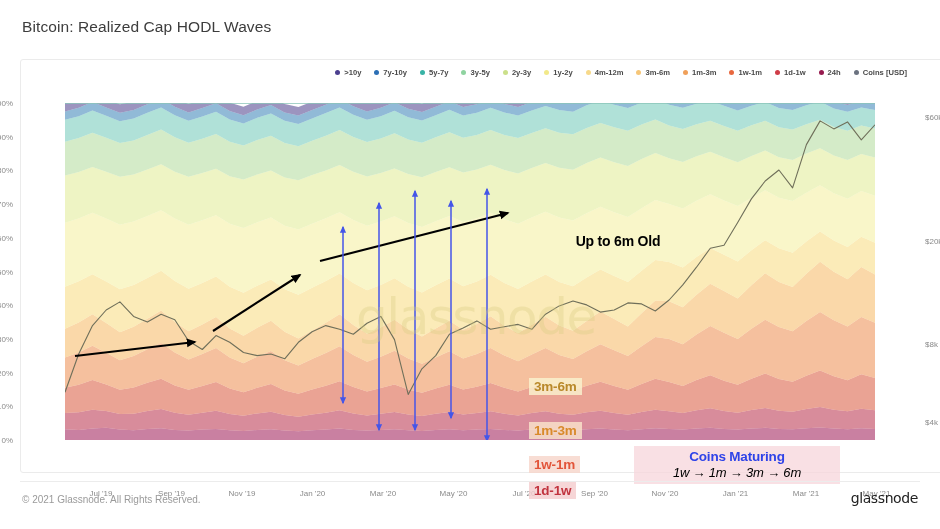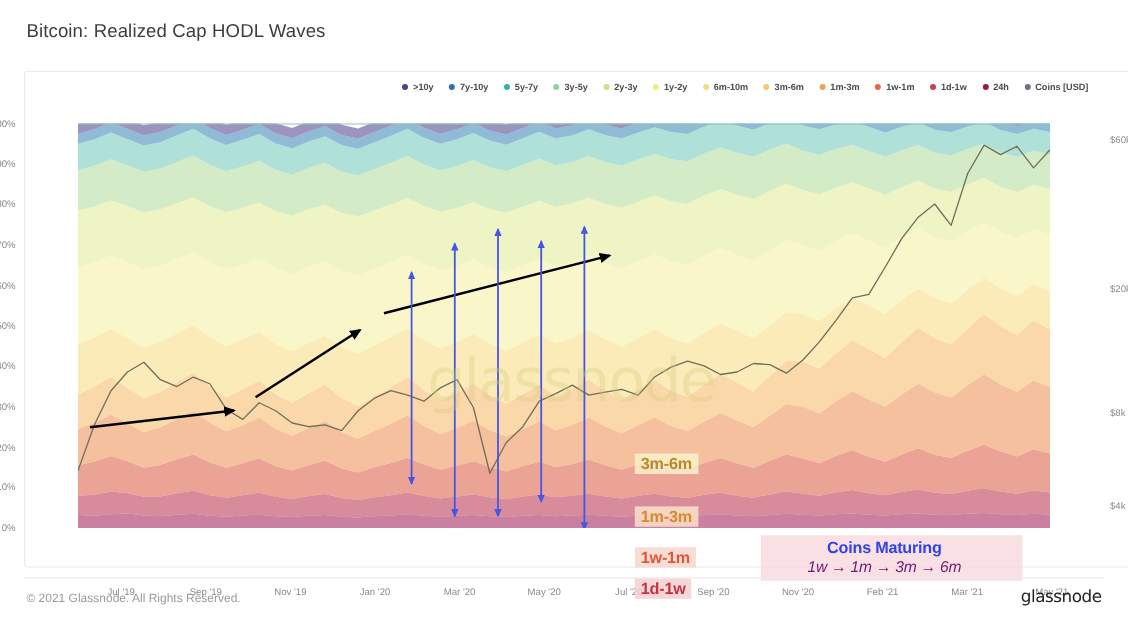--- a/index.html
+++ b/index.html
@@ -116,34 +116,34 @@
     font-weight: bold;
     color: #000000;
     line-height: 1.33;
     letter-spacing: -0.2px;
   }
   #maturing-box {
     position: absolute;
     left: 613px;
     top: 386px;
     width: 206px;
-    padding: 3px 12px 4px 0;
+    padding: 3px 0 4px 0;
     background: rgba(247, 212, 217, 0.72);
     text-align: center;
   }
   #maturing-title {
     font-size: 13.5px;
     font-weight: bold;
     color: #2f43e8;
     letter-spacing: -0.2px;
   }
   #maturing-flow {
     font-size: 13px;
     font-style: italic;
-    color: #701a75;
+    color: #000000;
     letter-spacing: -0.2px;
     margin-top: 1px;
   }
   #watermark {
     position: absolute;
     left: 335px;
     top: 228px;
     font-size: 50px;
     color: rgba(216, 203, 128, 0.33);
     letter-spacing: -1.5px;
@@ -203,21 +203,21 @@
       <div class="legend-item">
         <span class="legend-dot" style="background: rgb(203, 224, 138);"></span>
         <span>2y-3y</span>
       </div>
       <div class="legend-item">
         <span class="legend-dot" style="background: rgb(242, 233, 138);"></span>
         <span>1y-2y</span>
       </div>
       <div class="legend-item">
         <span class="legend-dot" style="background: rgb(247, 217, 138);"></span>
-        <span>6m-10m</span>
+        <span>4m-12m</span>
       </div>
       <div class="legend-item">
         <span class="legend-dot" style="background: rgb(246, 198, 120);"></span>
         <span>3m-6m</span>
       </div>
       <div class="legend-item">
         <span class="legend-dot" style="background: rgb(240, 160, 90);"></span>
         <span>1m-3m</span>
       </div>
       <div class="legend-item">
@@ -288,28 +288,29 @@
       <div class="y2-tick-label" style="top: 14.08px;">$60k</div>
       <div class="x-tick-label" style="left: 36px;">Jul '19</div>
       <div class="x-tick-label" style="left: 106.5px;">Sep '19</div>
       <div class="x-tick-label" style="left: 177px;">Nov '19</div>
       <div class="x-tick-label" style="left: 247.5px;">Jan '20</div>
       <div class="x-tick-label" style="left: 318px;">Mar '20</div>
       <div class="x-tick-label" style="left: 388.5px;">May '20</div>
       <div class="x-tick-label" style="left: 459px;">Jul '20</div>
       <div class="x-tick-label" style="left: 529.5px;">Sep '20</div>
       <div class="x-tick-label" style="left: 600px;">Nov '20</div>
-      <div class="x-tick-label" style="left: 670.5px;">Feb '21</div>
+      <div class="x-tick-label" style="left: 670.5px;">Jan '21</div>
       <div class="x-tick-label" style="left: 741px;">Mar '21</div>
       <div class="x-tick-label" style="left: 811.5px;">May '21</div>
     </div>
 
   <div id="watermark">glassnode</div>
 
   <div id="annot-headline">
+      <div>Up to 6m Old</div>
     </div>
 
   <div id="maturing-box">
     <div id="maturing-title">Coins Maturing</div>
     <div id="maturing-flow">1w → 1m → 3m → 6m</div>
   </div>
 
 <div class="band-label" style="left: 508px; top: 318px; color: rgb(185, 137, 42); background: rgba(250, 243, 206, 0.82);">3m-6m</div>
     <div class="band-label" style="left: 508px; top: 362px; color: rgb(217, 138, 43); background: rgba(250, 228, 203, 0.82);">1m-3m</div>
     <div class="band-label" style="left: 508px; top: 396px; color: rgb(226, 85, 58); background: rgba(247, 214, 203, 0.82);">1w-1m</div>

